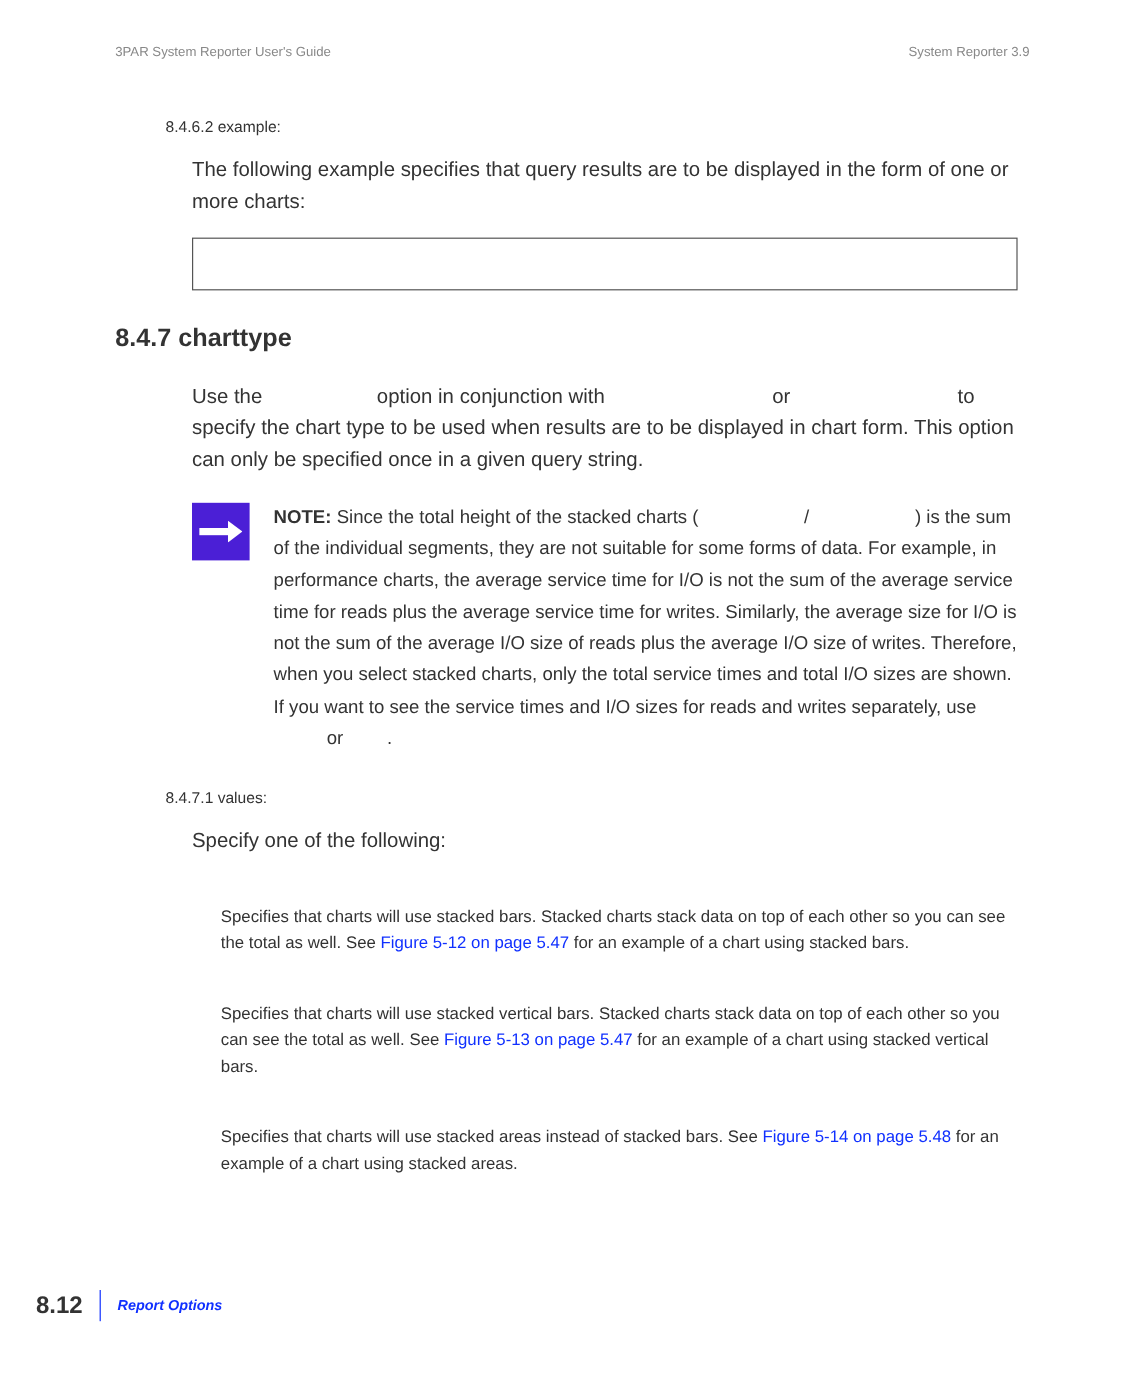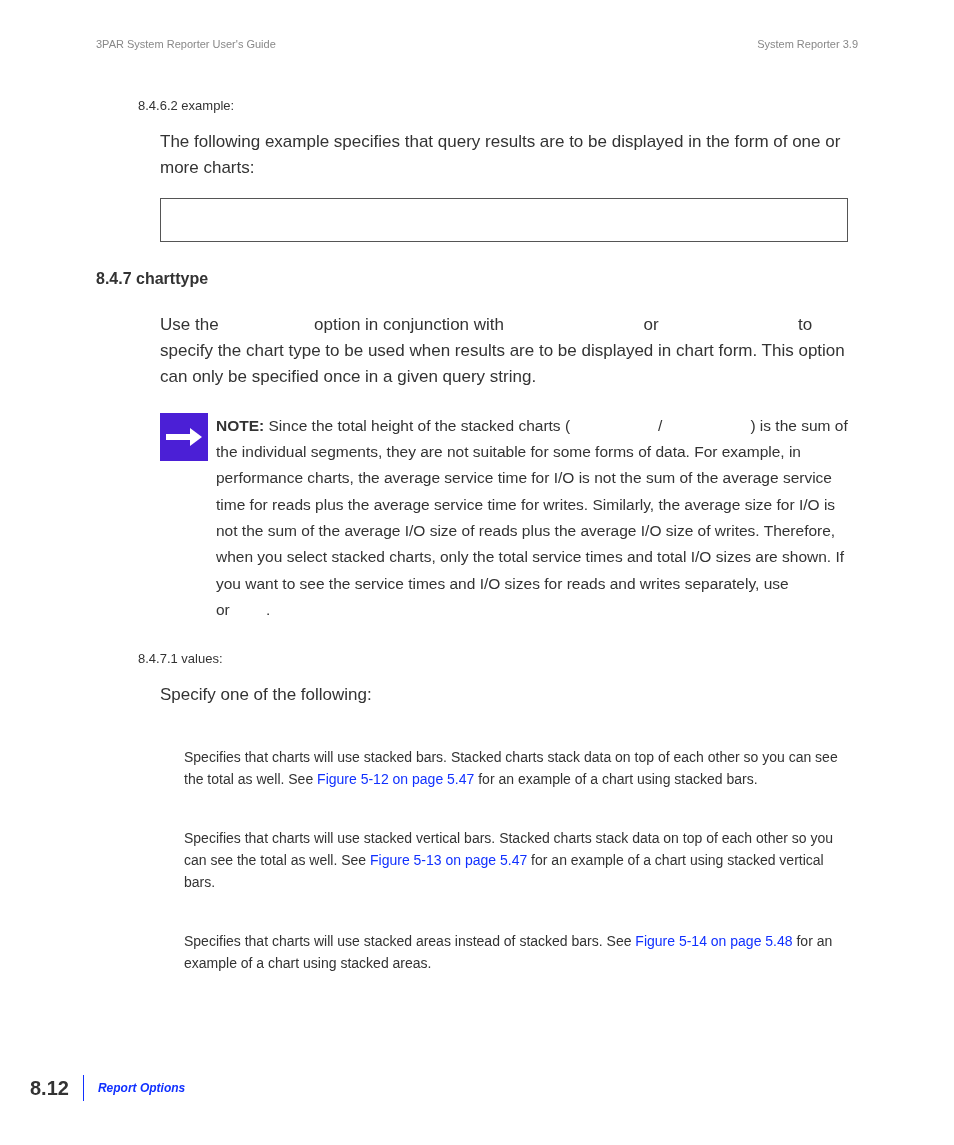--- a/index.html
+++ b/index.html
@@ -20,21 +20,21 @@
     margin-bottom: 48px;
   }
   .h4 {
     font-size: 13px;
     font-weight: normal;
     color: #333;
     margin-left: 42px;
     margin-bottom: 16px;
   }
   .h3 {
-    font-size: 16px;
+    font-size: 21px;
     font-weight: bold;
     color: #333;
     margin-bottom: 24px;
     margin-top: 28px;
   }
   .body-para {
     font-size: 17px;
     line-height: 1.55;
     color: #333;
     margin-left: 64px;
@@ -47,21 +47,21 @@
     margin-left: 64px;
     margin-right: 10px;
     margin-bottom: 8px;
   }
   .note-block {
     display: flex;
     margin-left: 64px;
     margin-right: 10px;
     margin-top: 22px;
     margin-bottom: 28px;
-    gap: 8px;
+    gap: 20px;
   }
   .note-icon {
     flex: 0 0 48px;
     height: 48px;
     background: #4b1fd6;
     display: flex;
     align-items: center;
     justify-content: center;
   }
   .note-icon svg { width: 36px; height: 18px; }

